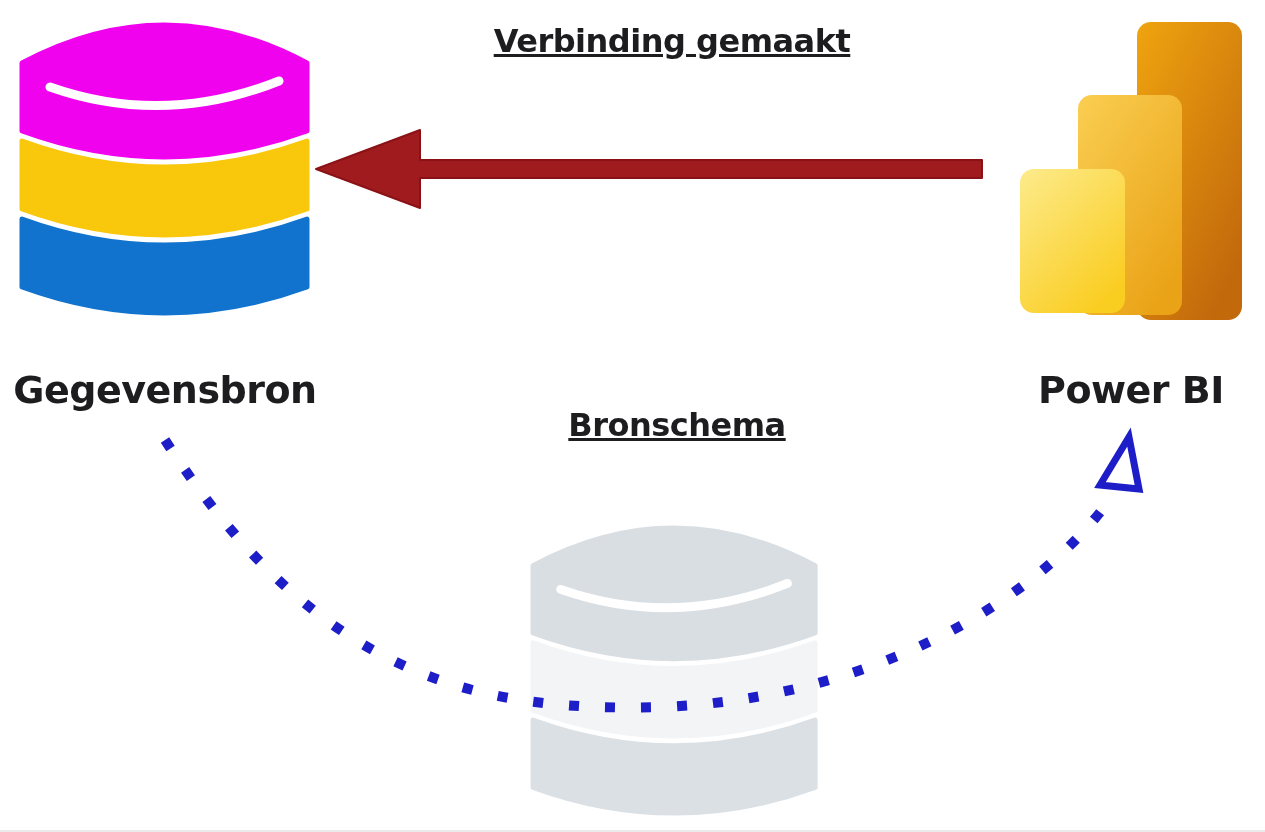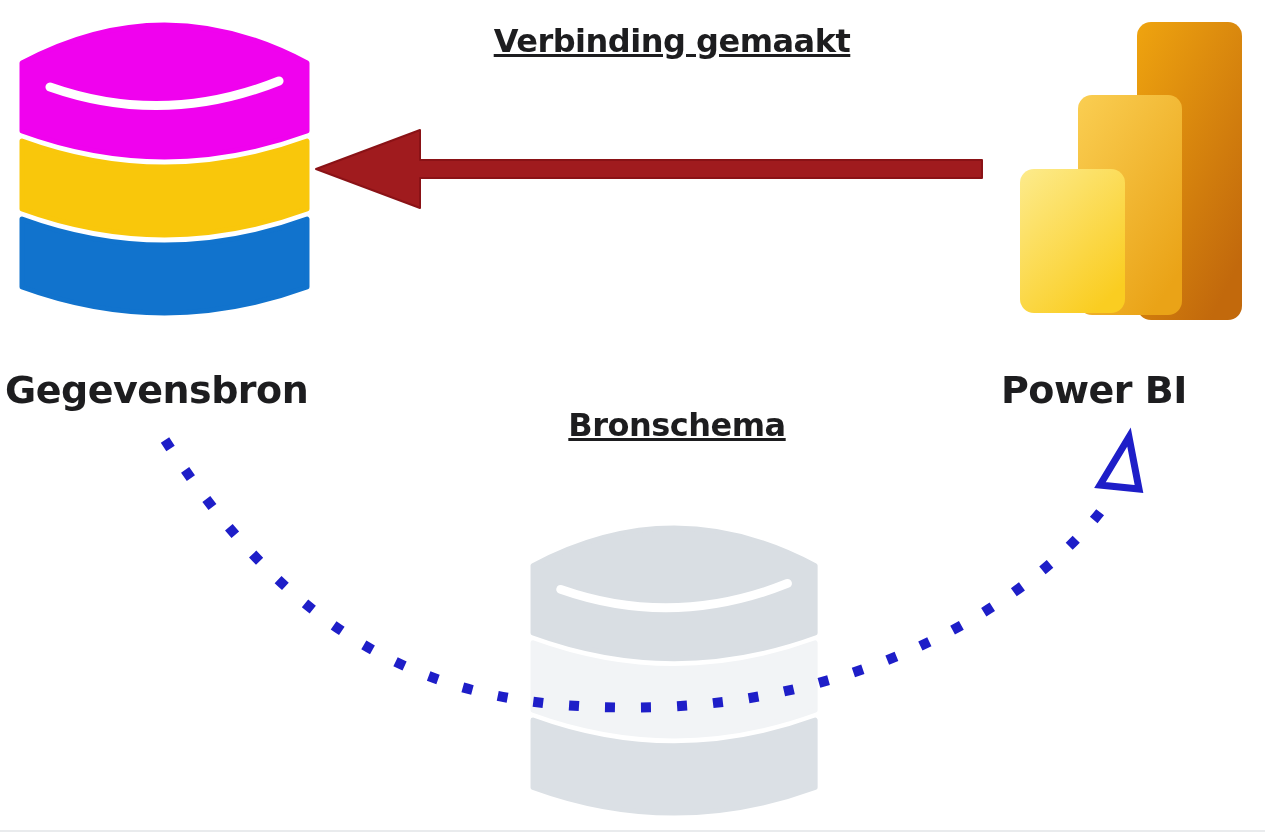--- a/index.html
+++ b/index.html
@@ -33,20 +33,21 @@
     letter-spacing: -0.5px;
     white-space: nowrap;
     text-decoration: underline;
   }
   .caption-top    { left: 392px;  top: 18px;  width: 560px; }
   .caption-middle { left: 377px;  top: 402px; width: 600px; }
   .icon-label {
     position: absolute;
     font-weight: 700;
     color: var(--text, #1d1d1f);
+    text-align: center;
     font-size: 38px;
     line-height: 44px;
     letter-spacing: -0.5px;
     white-space: nowrap;
   }
   .label-source  { left: 5px;    top: 368px; width: 320px; }
   .label-powerbi { left: 1001px; top: 368px; width: 260px; }
   .bottom-edge {
     position: absolute;
     left: 0; right: 0; bottom: 0;

